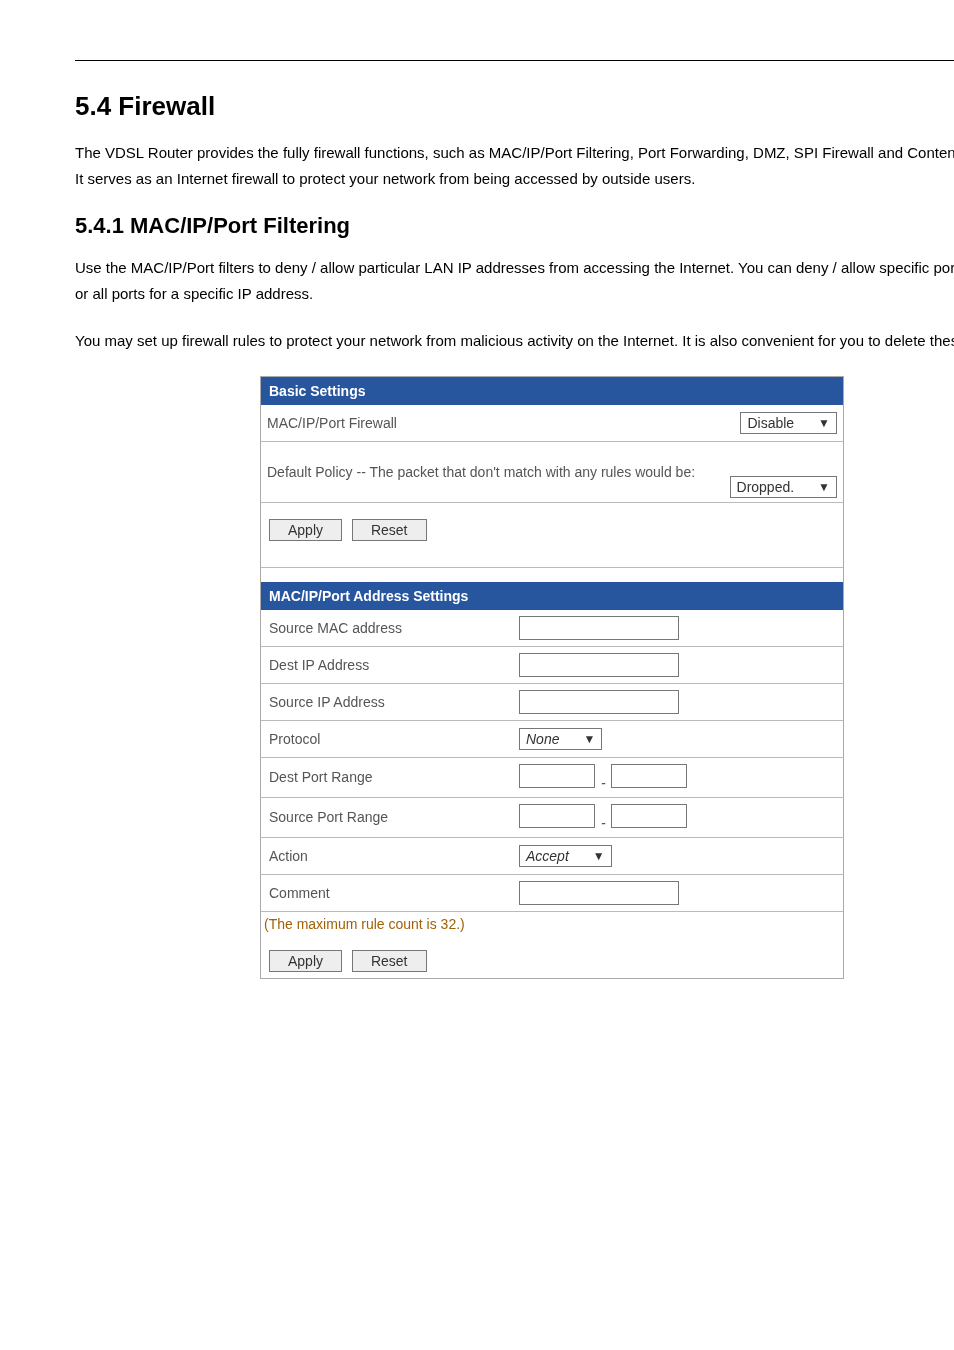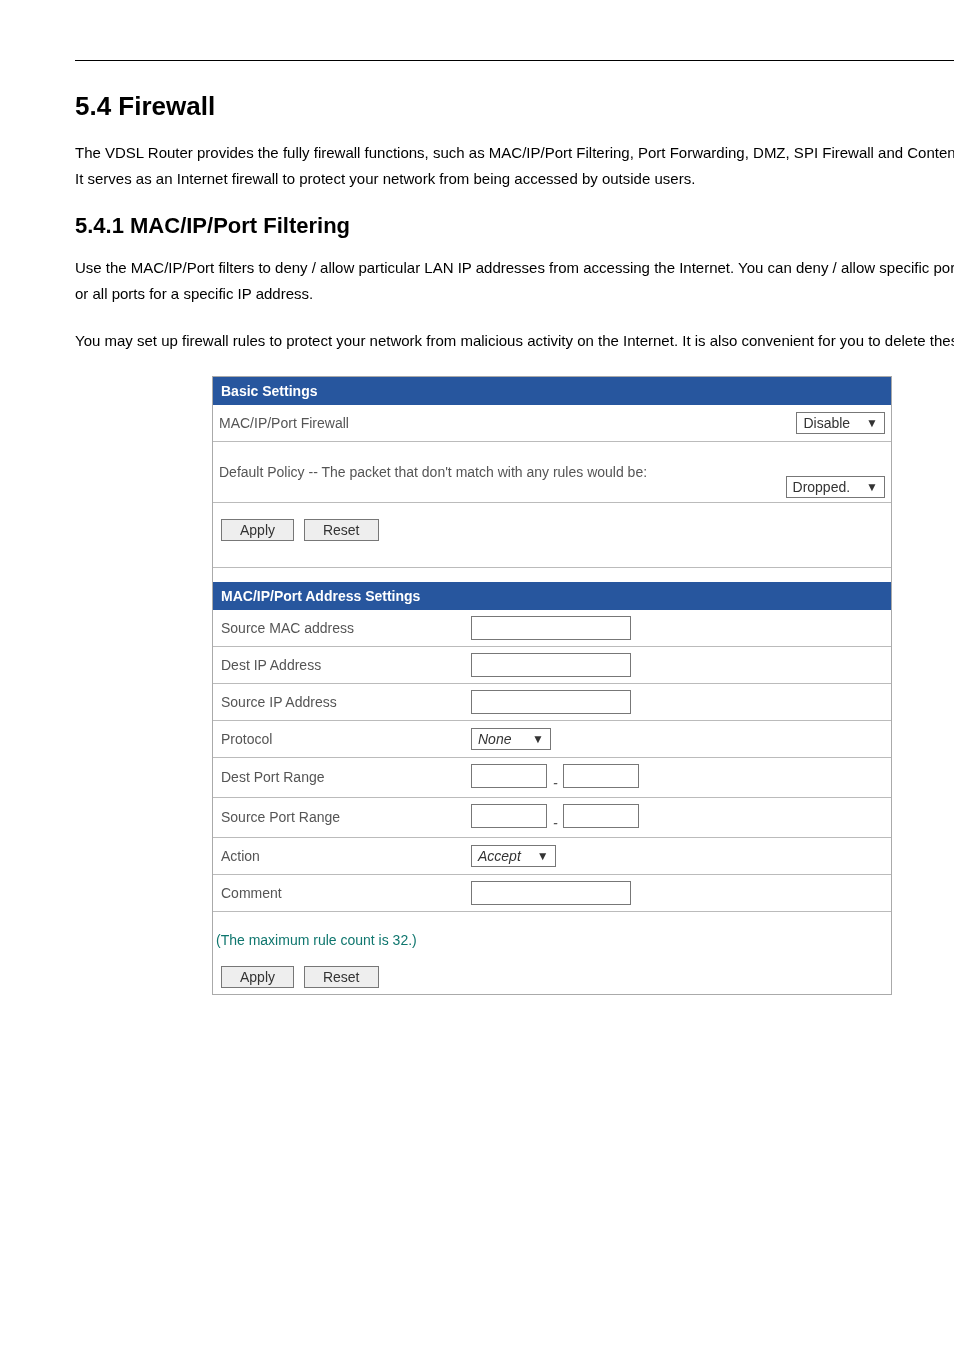--- a/index.html
+++ b/index.html
@@ -30,21 +30,21 @@
     text-align: justify;
     text-justify: inter-word;
   }
   h2.sub-heading {
     font-size: 22px;
     font-weight: bold;
     margin-top: 14px;
     margin-bottom: 16px;
   }
   .panel {
-    width: 680px;
+    width: 584px;
     margin: 20px auto 0 auto;
     border: 1.5px solid #aaa;
     background: #fff;
     font-size: 14px;
     color: #555;
   }
   .panel-header {
     background: #27569e;
     color: #fff;
     font-weight: bold;
@@ -65,28 +65,28 @@
     padding: 4px 2px;
   }
   .value-col {
     flex: 1;
     padding: 2px 2px;
     font-style: italic;
   }
   .select-box {
     display: inline-flex;
     align-items: center;
-    justify-content: space-between;
+    justify-content: center;
     border: 1.5px solid #777;
     background: #fff;
     color: #333;
     padding: 2px 6px;
     min-width: 80px;
     font-size: 14px;
-    gap: 16px;
+    gap: 24px;
   }
   .select-box .chev { font-size: 12px; color: #333; }
   .select-box.wide { min-width: 90px; margin-top: 30px; }
   .btn {
     display: inline-block;
     border: 1.5px solid #777;
     background: #eee;
     color: #333;
     padding: 2px 18px;
     font-size: 14px;
@@ -110,23 +110,22 @@
   }
   .text-input.small { width: 76px; }
   .range-sep {
     display: inline-block;
     padding: 0 2px;
     vertical-align: bottom;
     color: #555;
   }
   .footnote {
     font-size: 14px;
-    color: #0f766e;
+    color: #a16207;
     padding: 4px 3px;
-    margin-top: 16px;
   }
   .page-wrap { position: relative; width: 954px; min-height: 1350px; }
 </style>
 </head>
 <body>
 <div class="page-wrap">
 
 <hr class="top-rule">
 
 <h1 class="section-heading">5.4 Firewall</h1>

